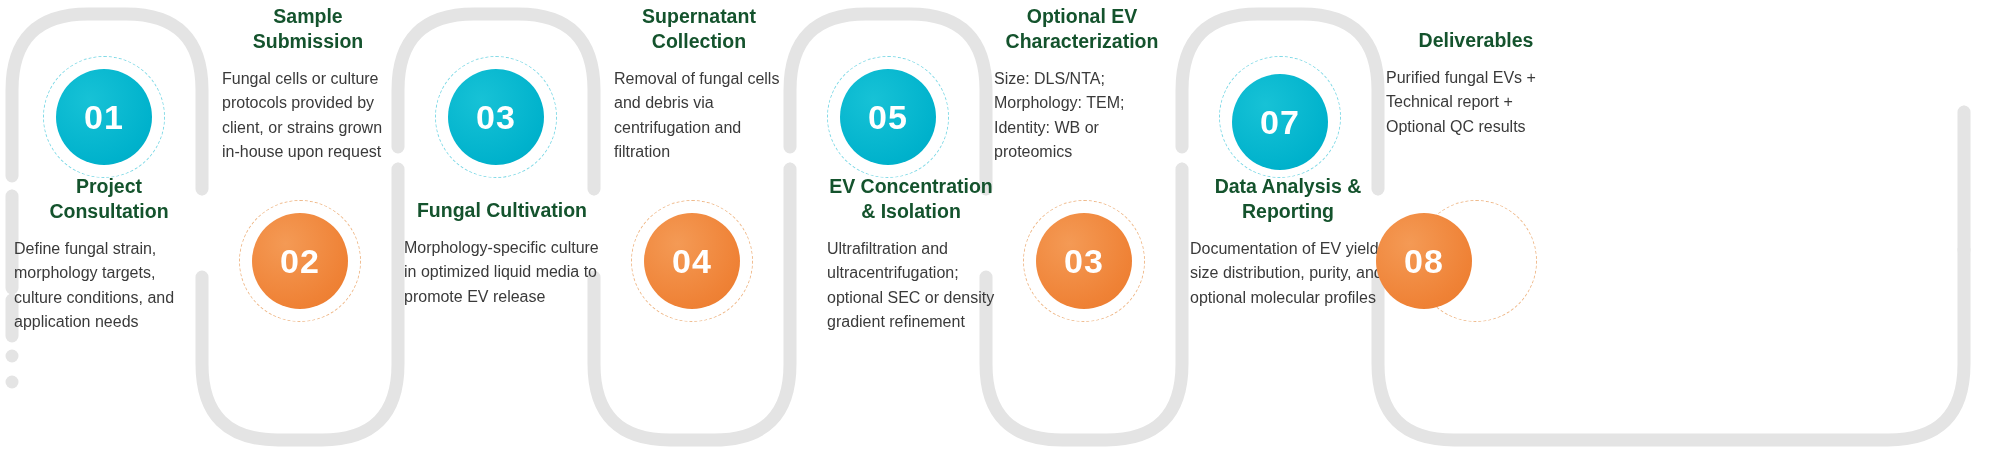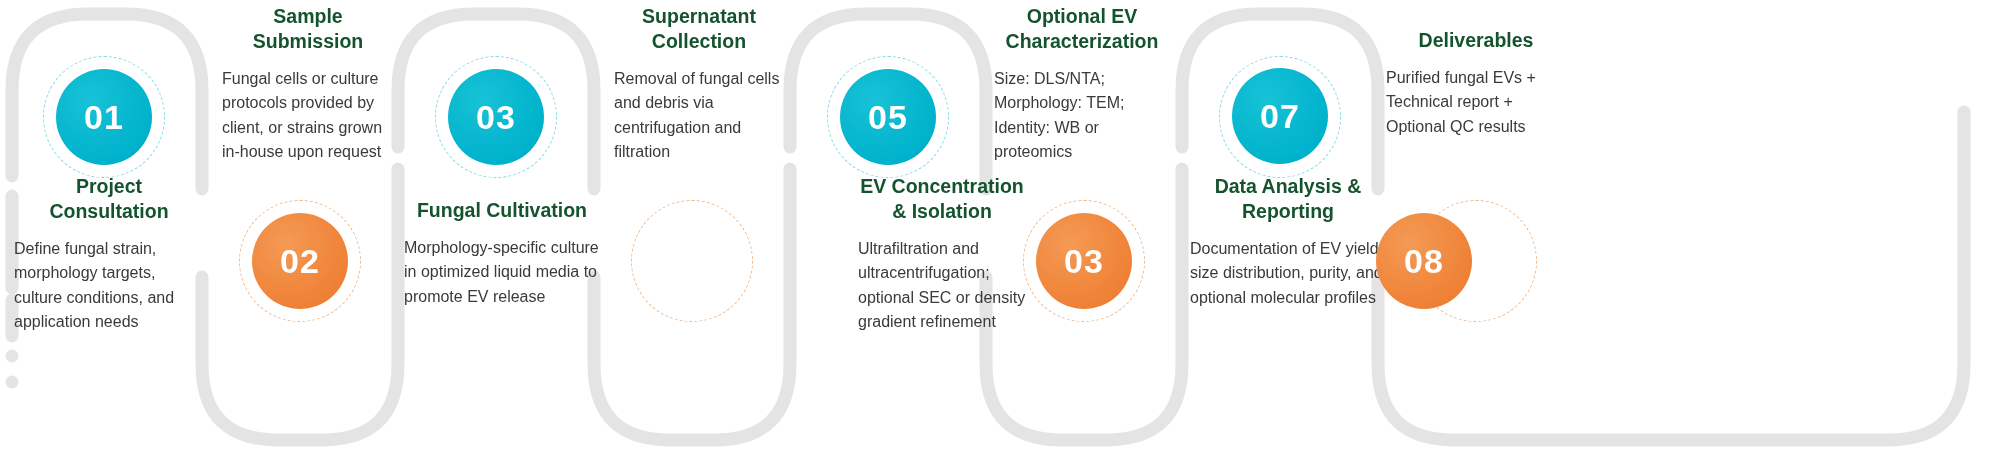--- a/index.html
+++ b/index.html
@@ -129,41 +129,42 @@
     <div class="body left">Morphology-specific culture in optimized liquid media to promote EV release</div>
   </div>
 
   <div class="block" style="left:614px;top:4px;width:170px;">
     <div class="title center">Supernatant</div>
     <div class="title center">Collection</div>
     <div class="gap"></div>
     <div class="body left">Removal of fungal cells and debris via centrifugation and filtration</div>
   </div>
   <div class="ring orange" style="left:631px;top:200px;"></div>
+  <div class="node orange" style="left:644px;top:213px;">04</div>
 
   <div class="ring cyan" style="left:827px;top:56px;"></div>
   <div class="node cyan" style="left:840px;top:69px;">05</div>
-  <div class="block" style="left:834px;top:174px;width:192px;padding-left:24px;">
+  <div class="block" style="left:803px;top:174px;width:192px;padding-left:24px;">
     <div class="title center">EV Concentration</div>
     <div class="title center">&amp; Isolation</div>
     <div class="gap"></div>
     <div class="body left">Ultrafiltration and ultracentrifugation; optional SEC or density gradient refinement</div>
   </div>
 
   <div class="block" style="left:994px;top:4px;width:176px;">
     <div class="title center">Optional EV</div>
     <div class="title center">Characterization</div>
     <div class="gap"></div>
     <div class="body left">Size: DLS/NTA; Morphology: TEM; Identity: WB or proteomics</div>
   </div>
   <div class="ring orange" style="left:1023px;top:200px;"></div>
   <div class="node orange" style="left:1036px;top:213px;">03</div>
 
   <div class="ring cyan" style="left:1219px;top:56px;"></div>
-  <div class="node cyan" style="left:1232px;top:68px;">07</div>
+  <div class="node cyan" style="left:1232px;top:74px;">07</div>
   <div class="block" style="left:1386px;top:28px;width:180px;">
     <div class="title center">Deliverables</div>
     <div class="gap"></div>
     <div class="body left">Purified fungal EVs + Technical report + Optional QC results</div>
   </div>
 
   <div class="block" style="left:1190px;top:174px;width:196px;">
     <div class="title center">Data Analysis &amp;</div>
     <div class="title center">Reporting</div>
     <div class="gap"></div>

